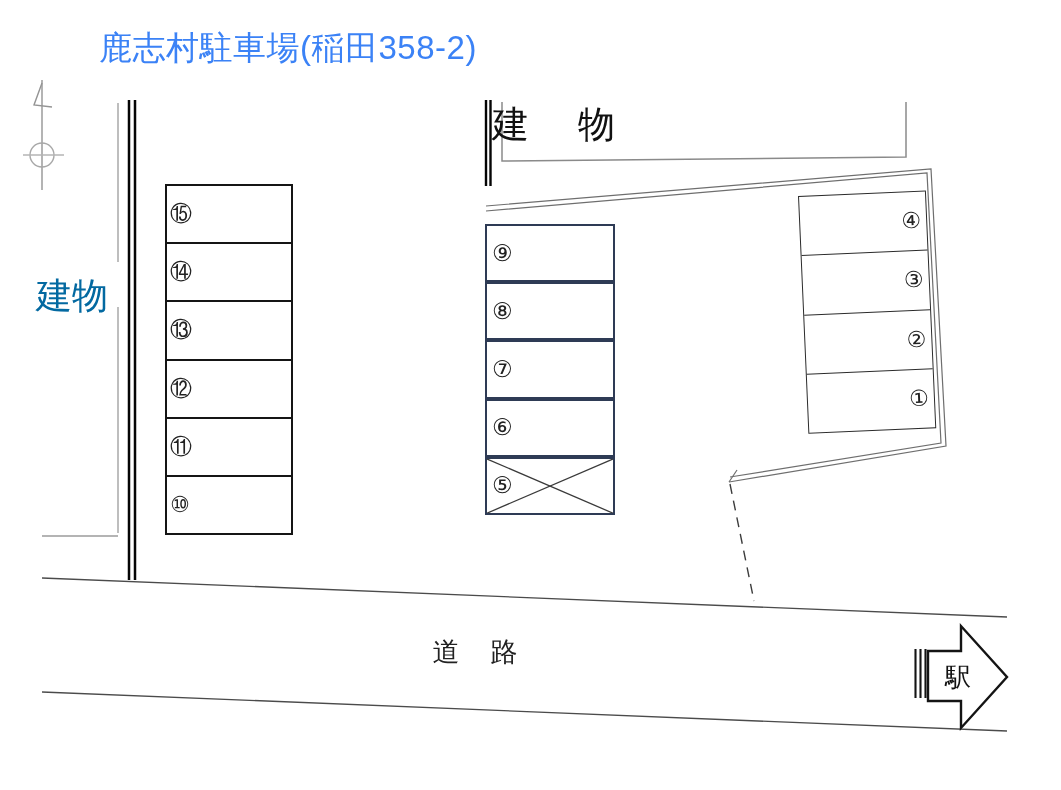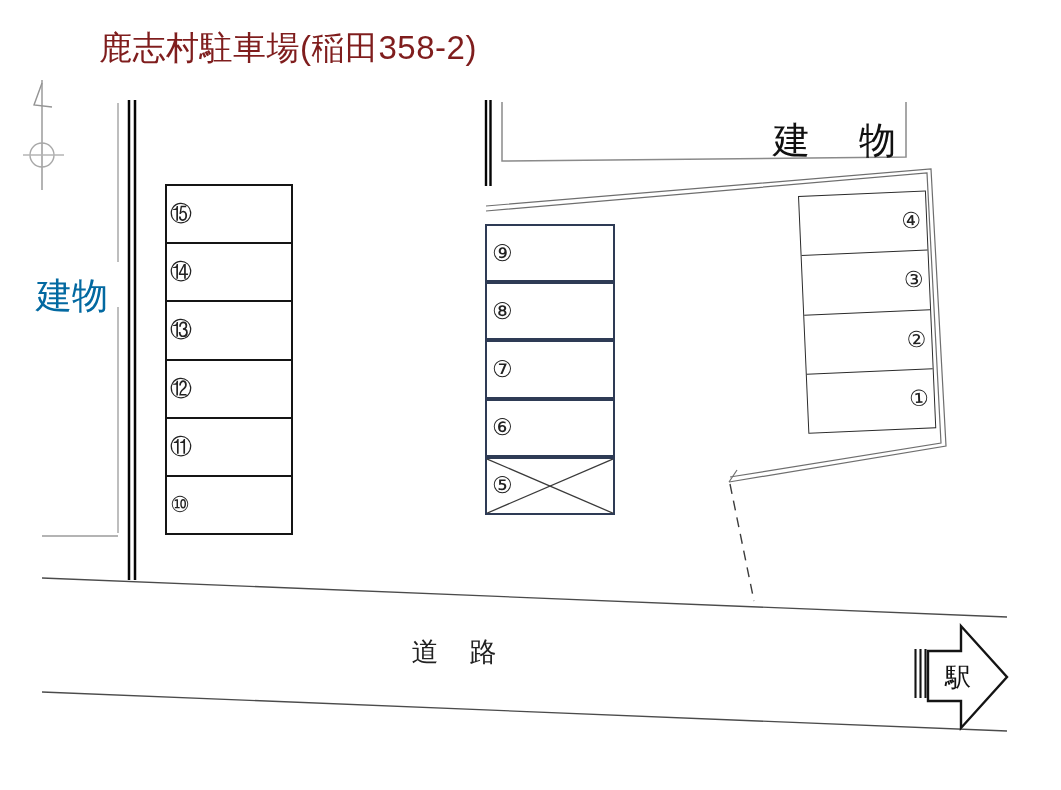--- a/index.html
+++ b/index.html
@@ -2,27 +2,27 @@
 <html><head>
 <meta charset="utf-8">
 <style>
   html,body { margin:0; padding:0; background:#fff; }
   #stage {
     position:relative; width:1061px; height:790px; background:#ffffff;
     font-family:"Liberation Sans","DejaVu Sans",sans-serif; overflow:hidden;
   }
   #linework { position:absolute; left:0; top:0; width:1061px; height:790px; }
 
-  .label { position:absolute; color:#7f1d1d; white-space:pre; }
+  .label { position:absolute; color:#3b82f6; white-space:pre; }
   #title { left:99px; top:26px; font-size:33px; letter-spacing:0.5px; }
-  #building-top { left:492px; top:116px; width:410px; text-align:right;
+  #building-top { left:492px; top:100px; width:410px; text-align:left;
                   font-size:37px; letter-spacing:6px; color:#111; }
   #building-left { left:36px; top:266px; width:44px; font-size:36px;
                    line-height:60px; word-break:break-all; color:#0369a1; }
-  #road-label { left:403px; top:634px; width:104px; text-align:center;
+  #road-label { left:424px; top:634px; width:104px; text-align:center;
                 font-size:27px; letter-spacing:2px; color:#222; }
   #station-label { left:945px; top:660px; font-size:26px; color:#111; }
 
   .block { position:absolute; box-sizing:border-box; background:#fff;
            display:flex; flex-direction:column; }
   .cell { box-sizing:border-box; display:flex; align-items:center; position:relative; }
   .num { font-size:22px; color:#222; line-height:1; }
 
   
   #block-left { left:165px; top:184px; width:128px; height:351px;

